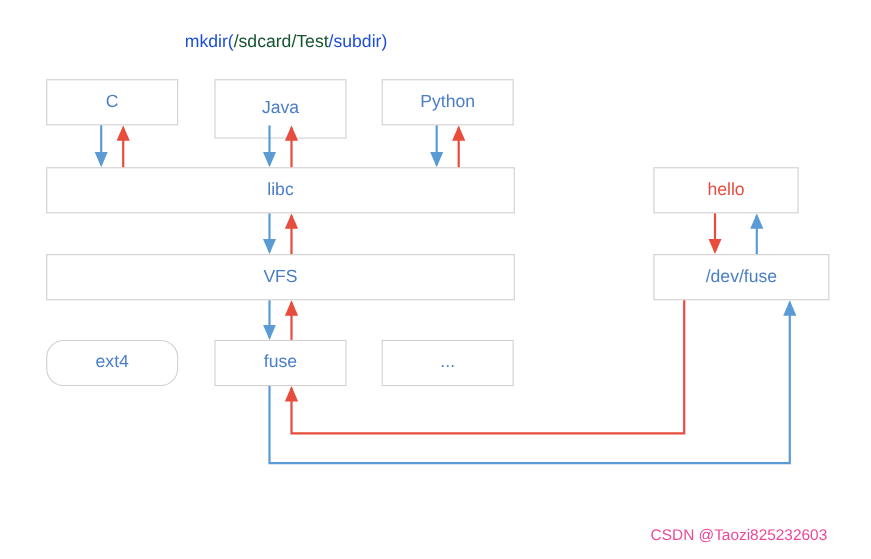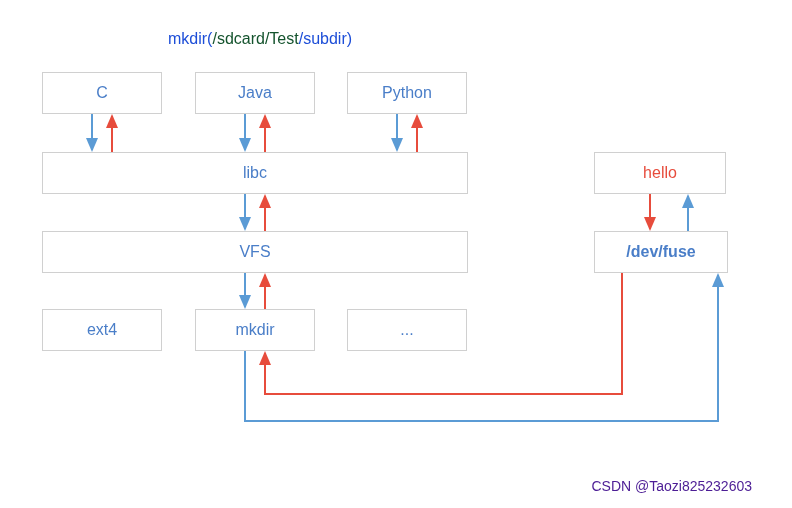--- a/index.html
+++ b/index.html
@@ -22,70 +22,70 @@
     font-size: 16px;
   }
   .title {
     position: absolute;
     font-size: 16px;
   }
   .title .blue { color: #1d4ed8; }
   .title .red { color: #14532d; }
   .watermark {
     position: absolute;
-    color: #4c1d95;
+    color: #ec4899;
     font-size: 14px;
   }
   svg.arrows {
     position: absolute;
     top: 0; left: 0;
     width: 792px; height: 508px;
     pointer-events: none;
   }
   .red-text { color: #e74c3c; }
 </style>
 </head>
 <body>
 
 <div class="title" style="left:168px; top:30px;">
   <span class="blue">mkdir(</span><span class="red">/sdcard/Test</span><span class="blue">/subdir)</span>
 </div>
 
 <div class="box" style="left:42px; top:72px; width:120px; height:42px;">
   <span>C</span>
 </div>
-<div class="box" style="left:195px; top:72px; width:120px; height:42px;">
+<div class="box" style="left:195px; top:72px; width:120px; height:54px;">
   <span>Java</span>
 </div>
 <div class="box" style="left:347px; top:72px; width:120px; height:42px;">
   <span>Python</span>
 </div>
 
 <div class="box" style="left:42px; top:152px; width:426px; height:42px;">
   <span>libc</span>
 </div>
 
 <div class="box" style="left:42px; top:231px; width:426px; height:42px;">
   <span>VFS</span>
 </div>
 
-<div class="box" style="left:42px; top:309px; width:120px; height:42px;">
+<div class="box" style="left:42px; top:309px; width:120px; height:42px;border-radius:16px;">
   <span>ext4</span>
 </div>
 <div class="box" style="left:195px; top:309px; width:120px; height:42px;">
-  <span>mkdir</span>
+  <span>fuse</span>
 </div>
 <div class="box" style="left:347px; top:309px; width:120px; height:42px;">
   <span>...</span>
 </div>
 
 <div class="box red-text" style="left:594px; top:152px; width:132px; height:42px;">
   <span>hello</span>
 </div>
-<div class="box" style="left:594px; top:231px; width:134px; height:42px;font-weight:bold;">
+<div class="box" style="left:594px; top:231px; width:160px; height:42px;">
   <span>/dev/fuse</span>
 </div>
 
 <div class="watermark" style="right:40px; bottom:14px;">
   <span>CSDN @Taozi825232603</span>
 </div>
 
 <svg class="arrows">
   <defs>
     <marker id="ab" markerWidth="8" markerHeight="8" refX="6" refY="3" orient="auto">

